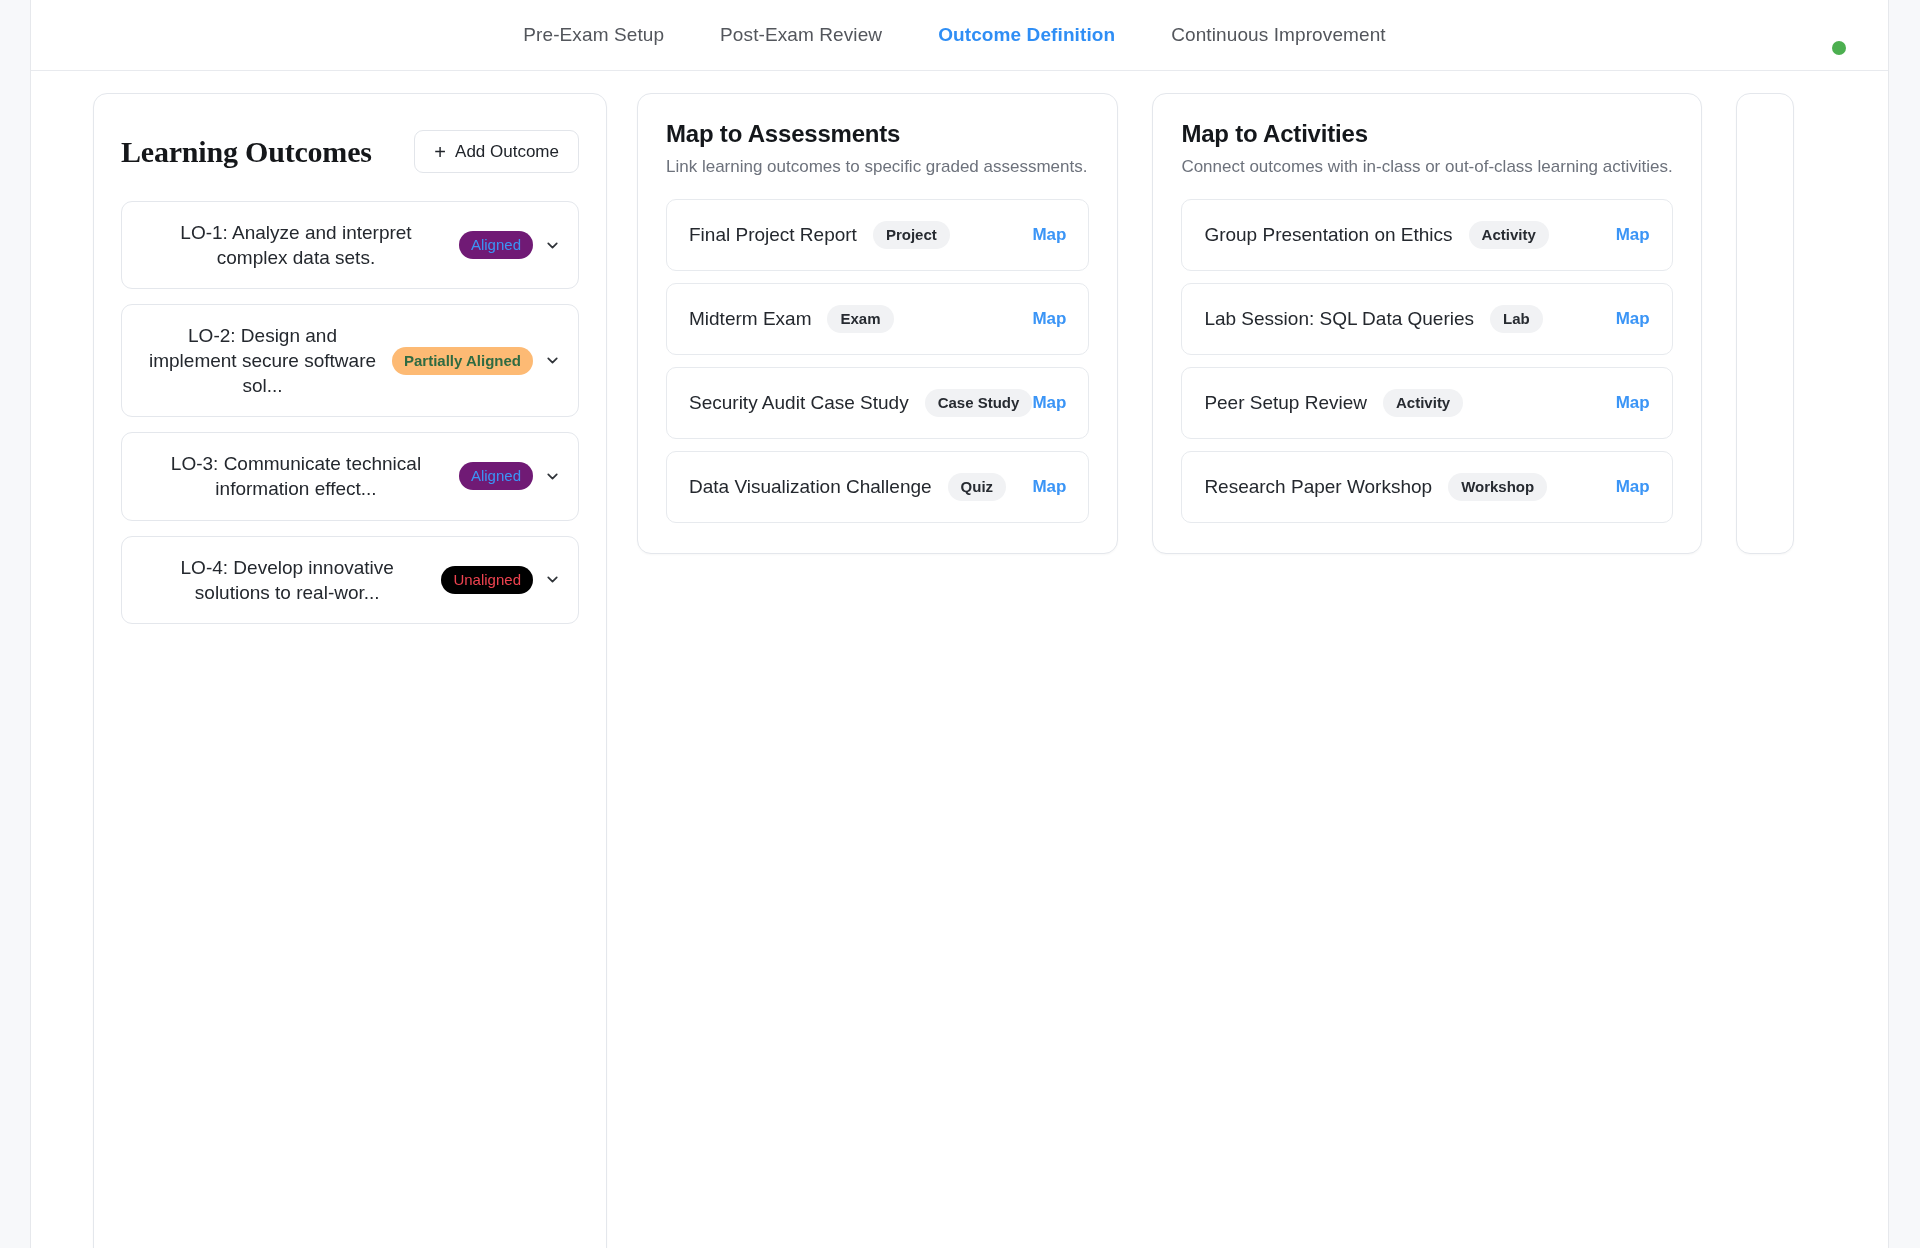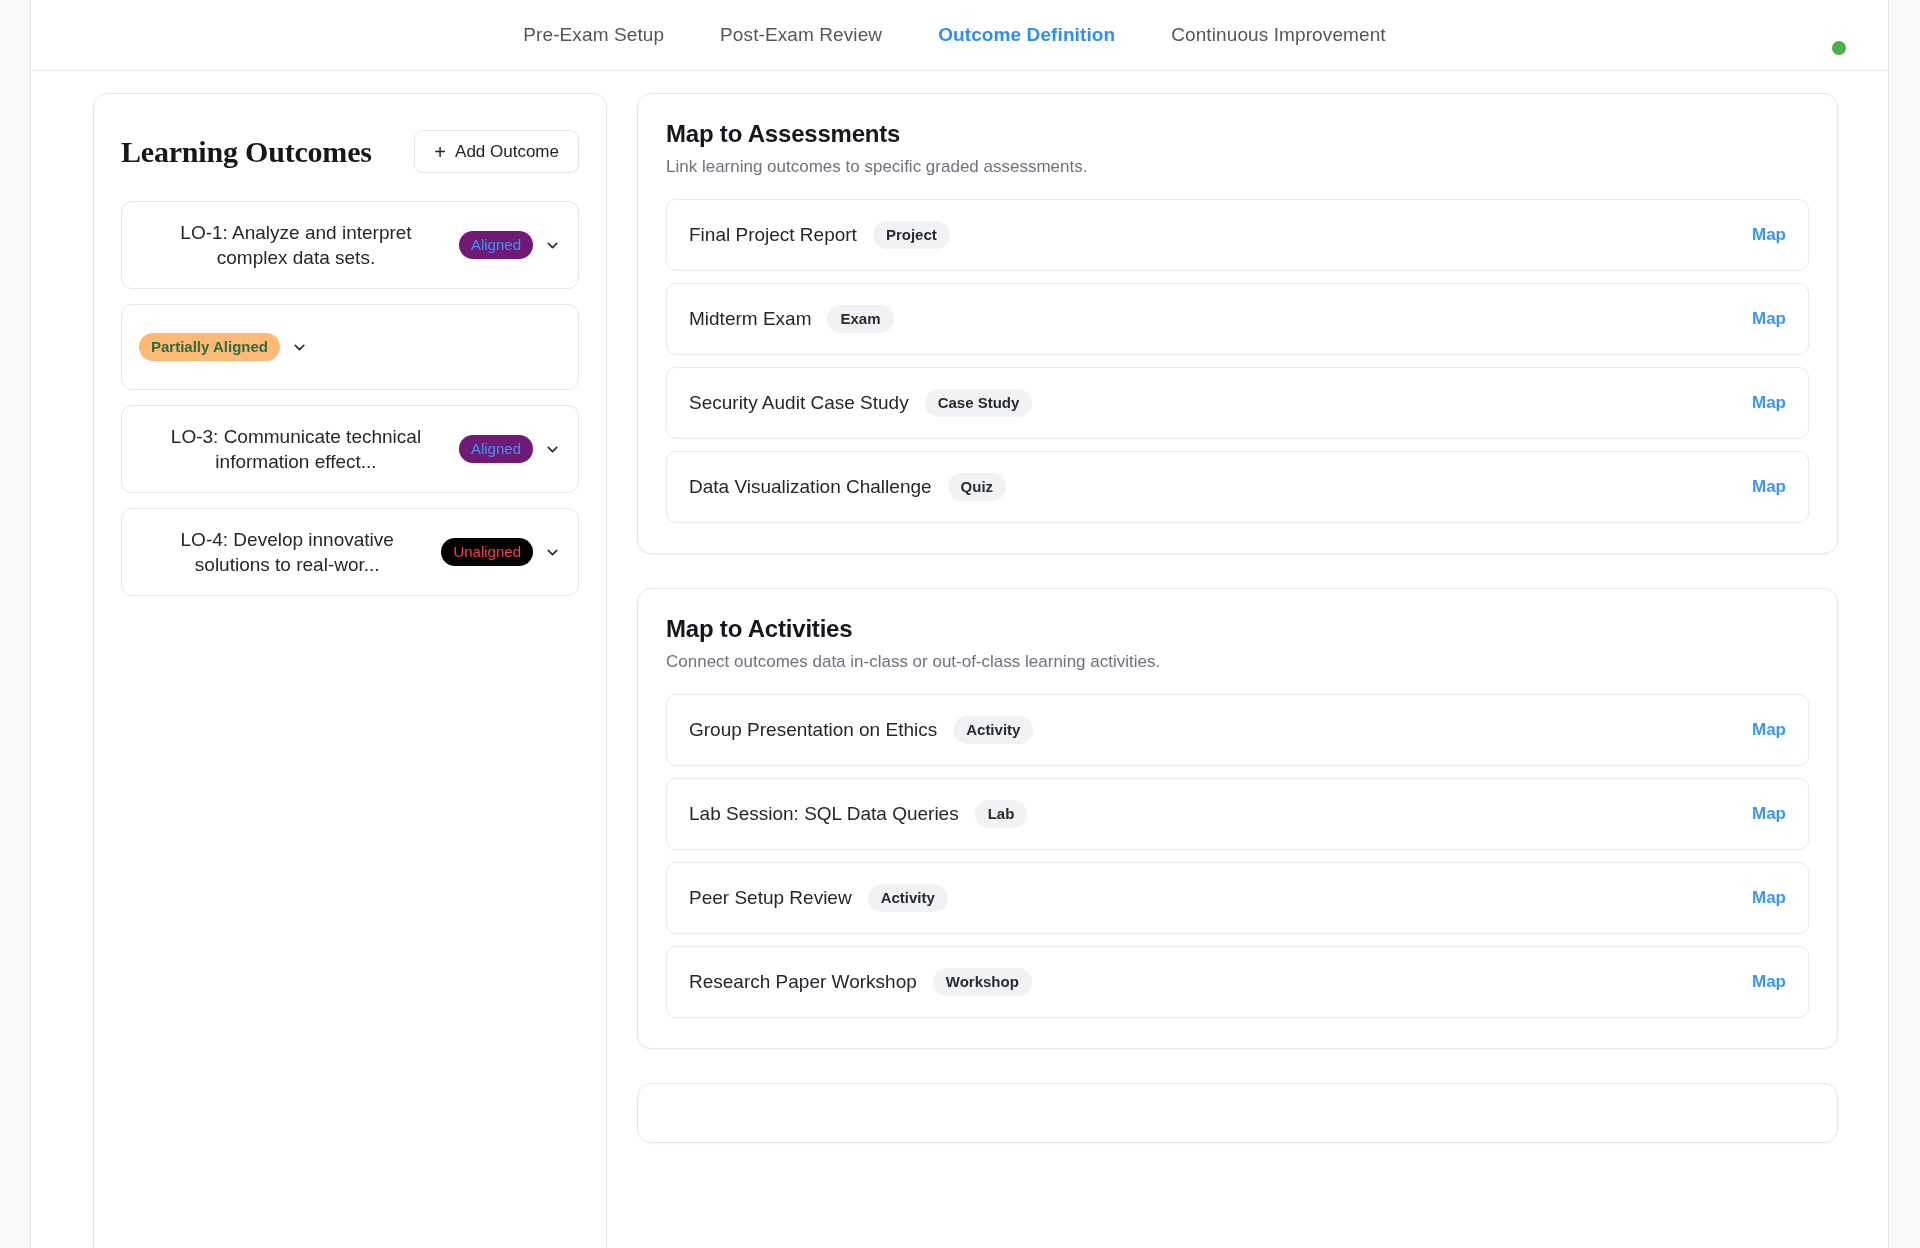--- a/index.html
+++ b/index.html
@@ -172,21 +172,21 @@
     height: 17px;
     flex: 0 0 17px;
     color: #2f3338;
     display: block;
   }
 
   
   .right-col {
     flex: 1 1 auto;
     display: flex;
-    flex-direction: column;
+    flex-direction: row;
     gap: 34px;
     min-width: 0;
   }
 
   .section { padding: 26px 28px 30px 28px; }
 
   .section-title {
     font-size: 24px;
     font-weight: 700;
     color: #14171b;
@@ -272,20 +272,21 @@
           <div class="lo-card">
             <div class="lo-text">LO-1: Analyze and interpret complex data sets.</div>
             <div class="lo-right">
               <span class="badge aligned">Aligned</span>
               <svg class="chev" viewBox="0 0 24 24" fill="none" stroke="currentColor" stroke-width="2.4" stroke-linecap="round" stroke-linejoin="round">
                 <polyline points="6 9 12 15 18 9"></polyline>
               </svg>
             </div>
           </div>
           <div class="lo-card">
+            <div class="lo-text">LO-2: Design and implement secure software sol...</div>
             <div class="lo-right">
               <span class="badge partially-aligned">Partially Aligned</span>
               <svg class="chev" viewBox="0 0 24 24" fill="none" stroke="currentColor" stroke-width="2.4" stroke-linecap="round" stroke-linejoin="round">
                 <polyline points="6 9 12 15 18 9"></polyline>
               </svg>
             </div>
           </div>
           <div class="lo-card">
             <div class="lo-text">LO-3: Communicate technical information effect...</div>
             <div class="lo-right">
@@ -337,21 +338,21 @@
               <div class="row-left">
                 <span class="row-label">Data Visualization Challenge</span>
                 <span class="tag">Quiz</span>
               </div>
               <span class="map-link">Map</span>
             </div>
           </div>
         </section>
         <section class="card section">
           <h2 class="section-title">Map to Activities</h2>
-          <p class="section-sub">Connect outcomes data in-class or out-of-class learning activities.</p>
+          <p class="section-sub">Connect outcomes with in-class or out-of-class learning activities.</p>
           <div class="row-list">
             <div class="row">
               <div class="row-left">
                 <span class="row-label">Group Presentation on Ethics</span>
                 <span class="tag">Activity</span>
               </div>
               <span class="map-link">Map</span>
             </div>
             <div class="row">
               <div class="row-left">

